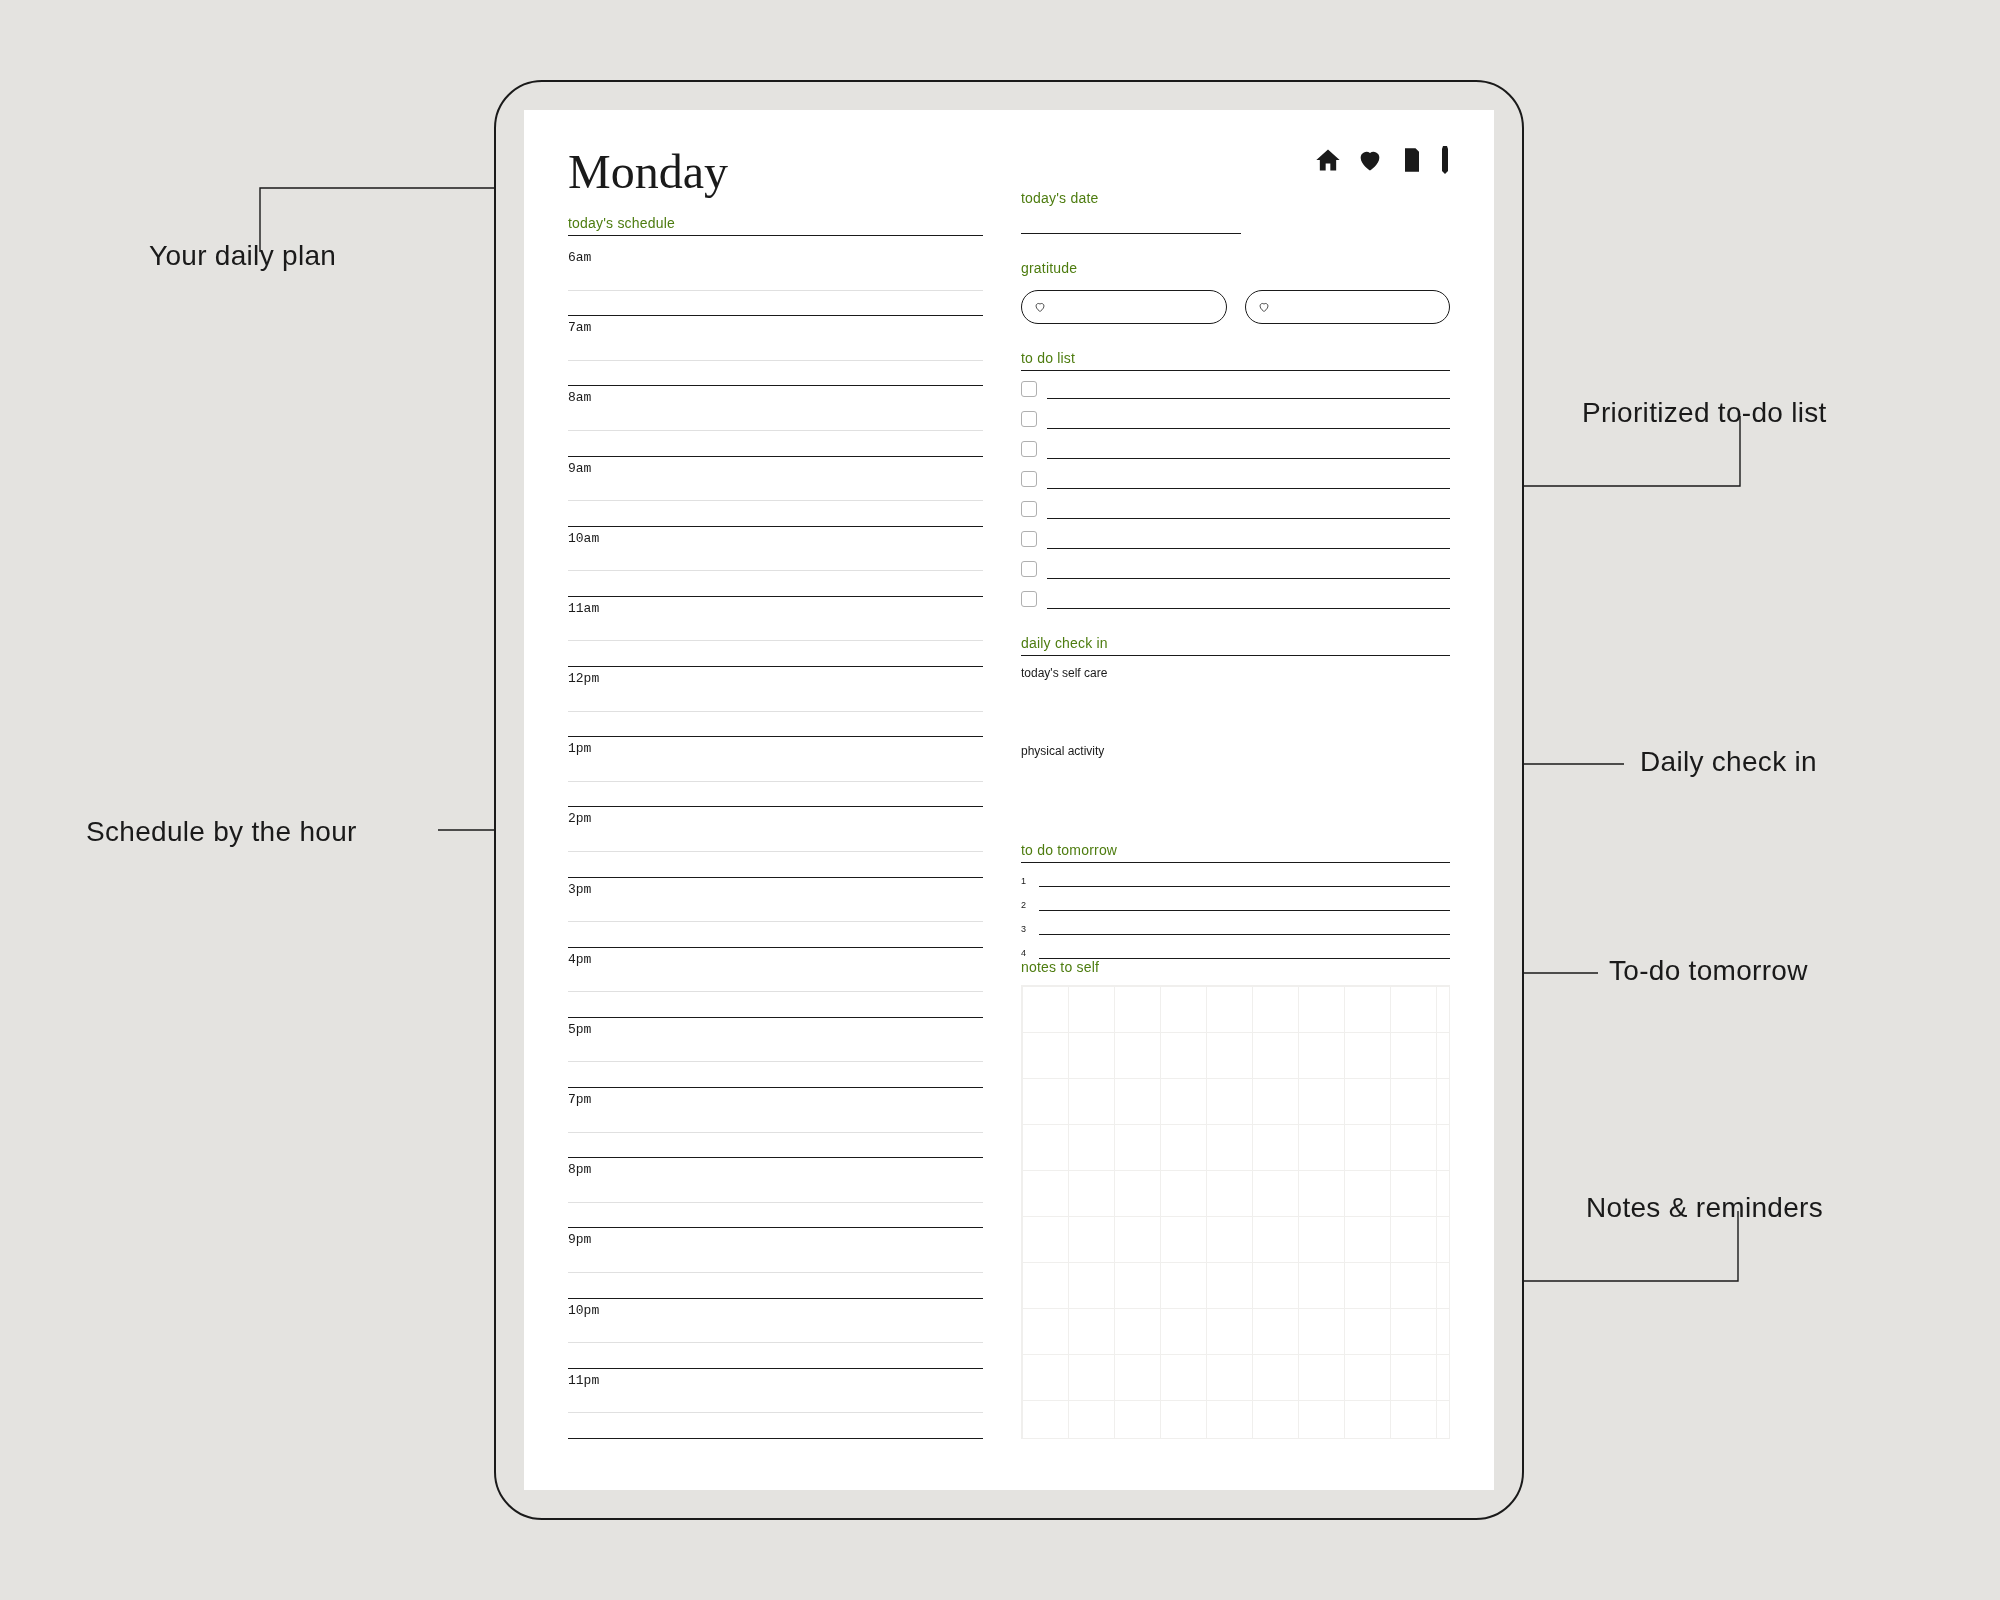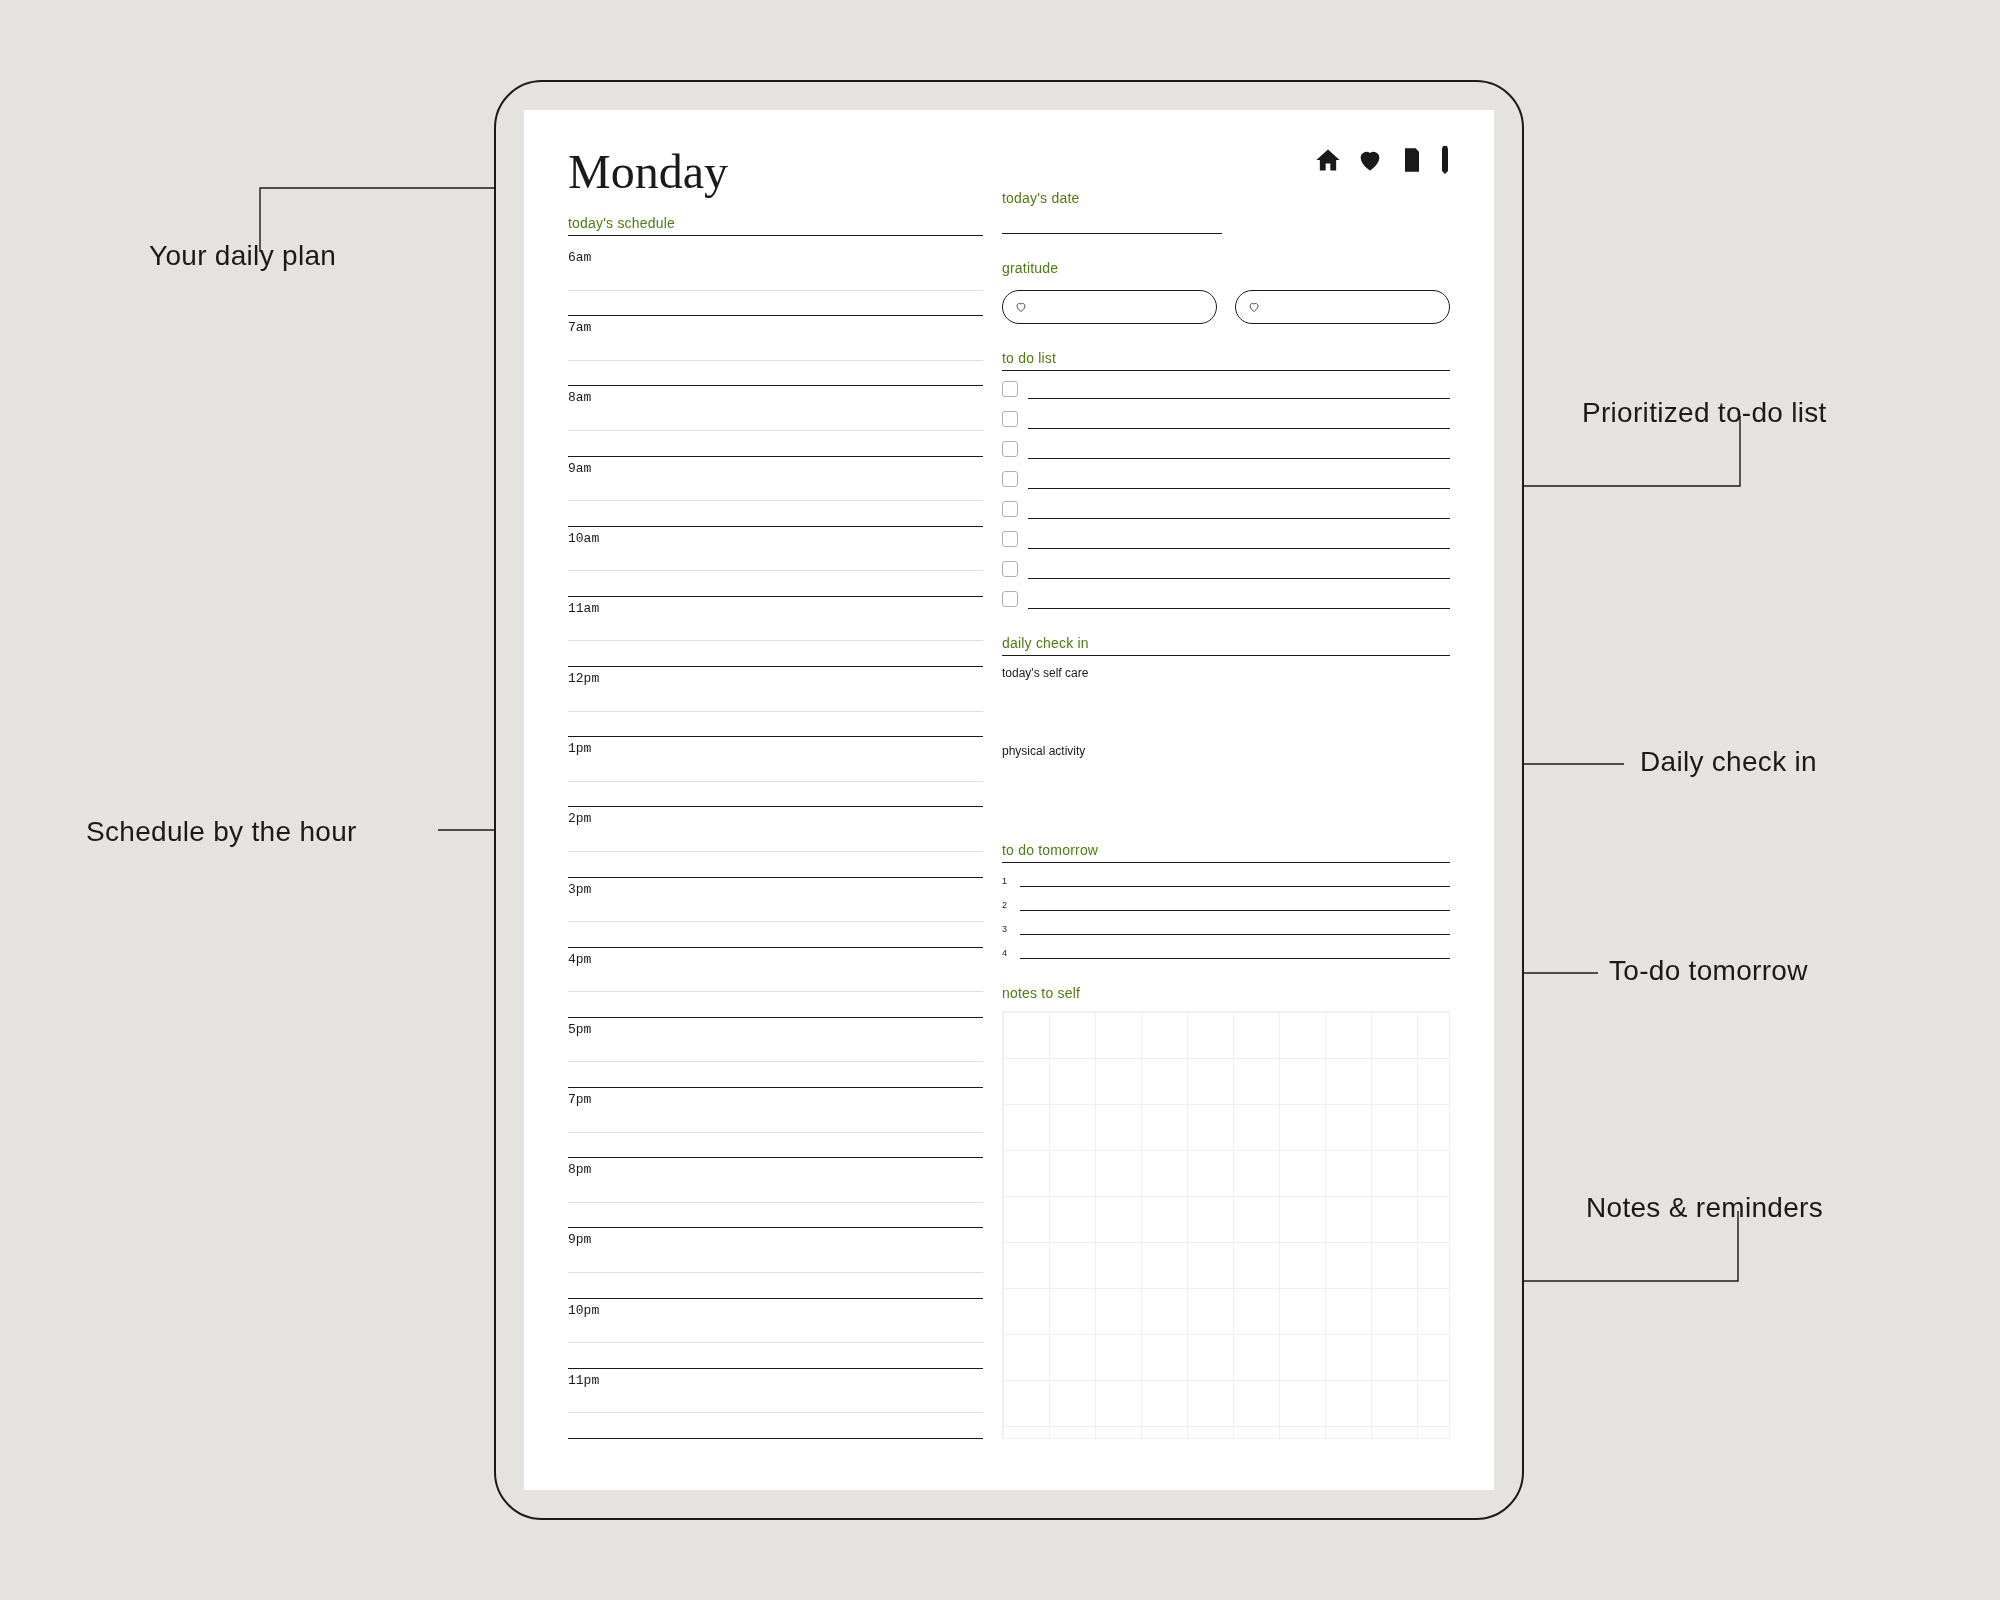--- a/index.html
+++ b/index.html
@@ -21,21 +21,21 @@
     border-radius: 48px;
     background: #e4e3e0;
     padding: 28px;
   }
   .page {
     width: 100%;
     height: 100%;
     background: #fff;
     display: flex;
     padding: 34px 44px 51px 44px;
-    gap: 19px;
+    gap: 38px;
     justify-content: center;
   }
   .col { flex: 1; display: flex; flex-direction: column; }
   .left { flex: 0 0 415px; }
   .right { flex: 1; }
 
   .day-title {
     font-family: Georgia, "Times New Roman", serif;
     font-size: 48px;
     font-weight: 400;
@@ -117,21 +117,21 @@
   .todo-line { flex: 1; border-bottom: 1px solid #1a1a1a; height: 14px; }
 
   .checkin { margin-bottom: 26px; }
   .checkin-sub {
     font-size: 12px;
     color: #1a1a1a;
     margin-top: 6px;
   }
   .checkin-space { height: 58px; }
 
-  .tomorrow { margin-bottom: 26px; }
+  .tomorrow { }
   .tomorrow-item { display: flex; align-items: flex-end; gap: 8px; margin-top: 12px; }
   .tomorrow-num { font-size: 9px; color: #1a1a1a; width: 10px; flex-shrink: 0; margin-bottom: 1px; }
   .tomorrow-line { flex: 1; border-bottom: 1.5px solid #1a1a1a; height: 12px; }
 
   .notes-grid {
     flex: 1;
     min-height: 240px;
     background-image:
       repeating-linear-gradient(to right, #f0efed 0 1px, transparent 1px 46px),
       repeating-linear-gradient(to bottom, #f0efed 0 1px, transparent 1px 46px);

